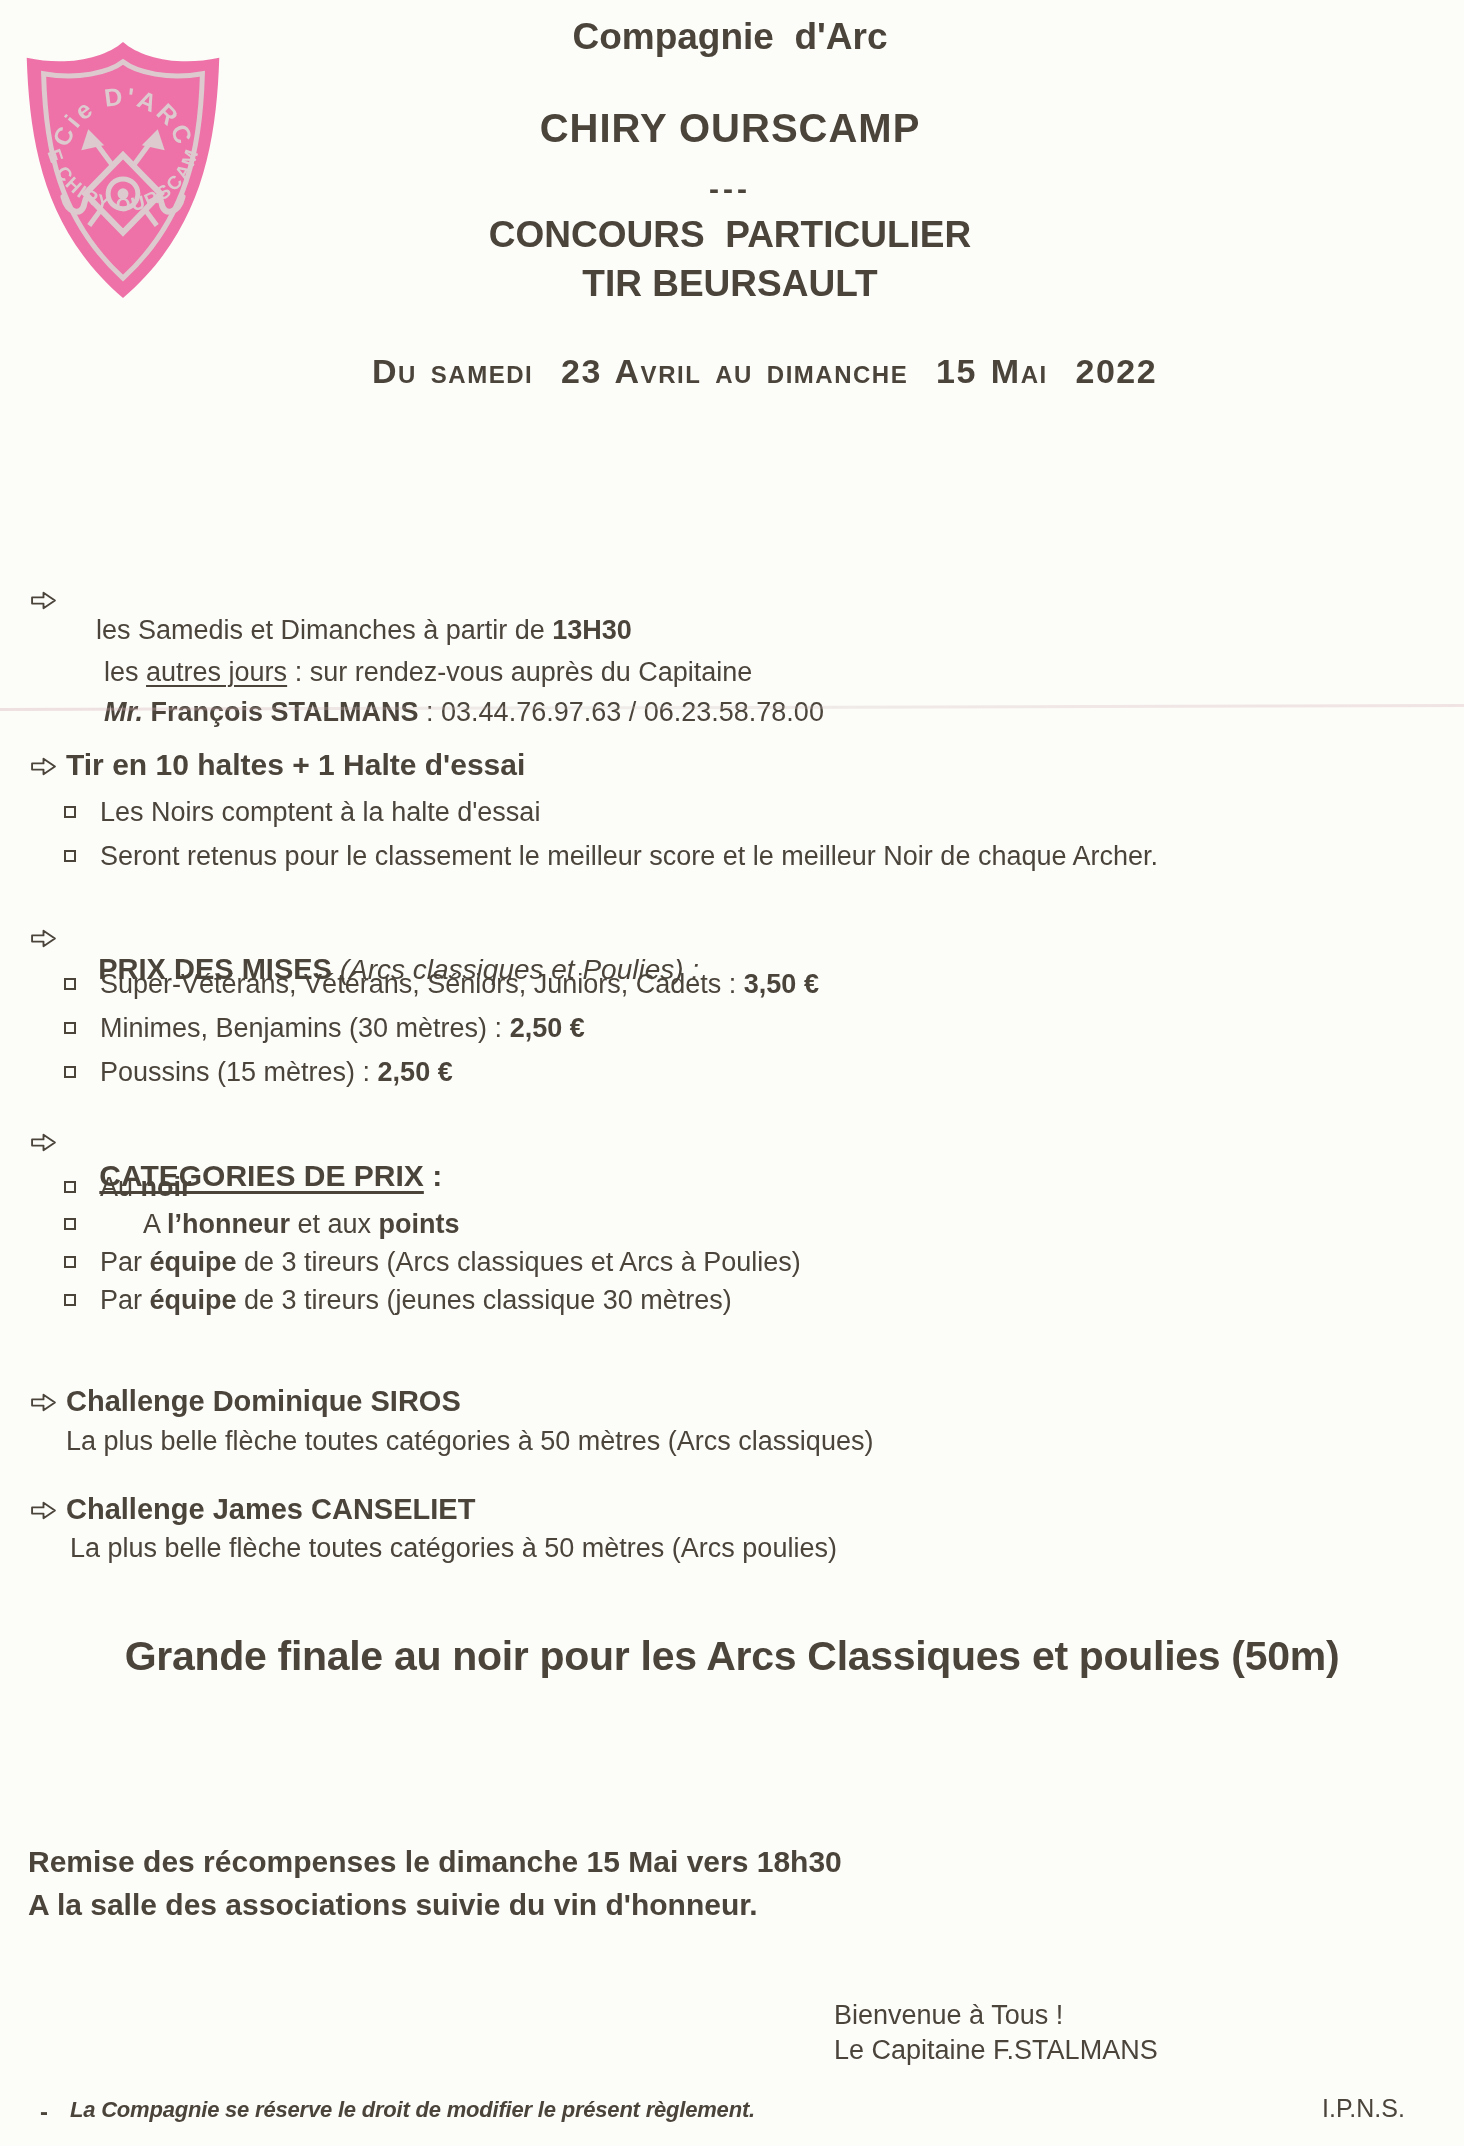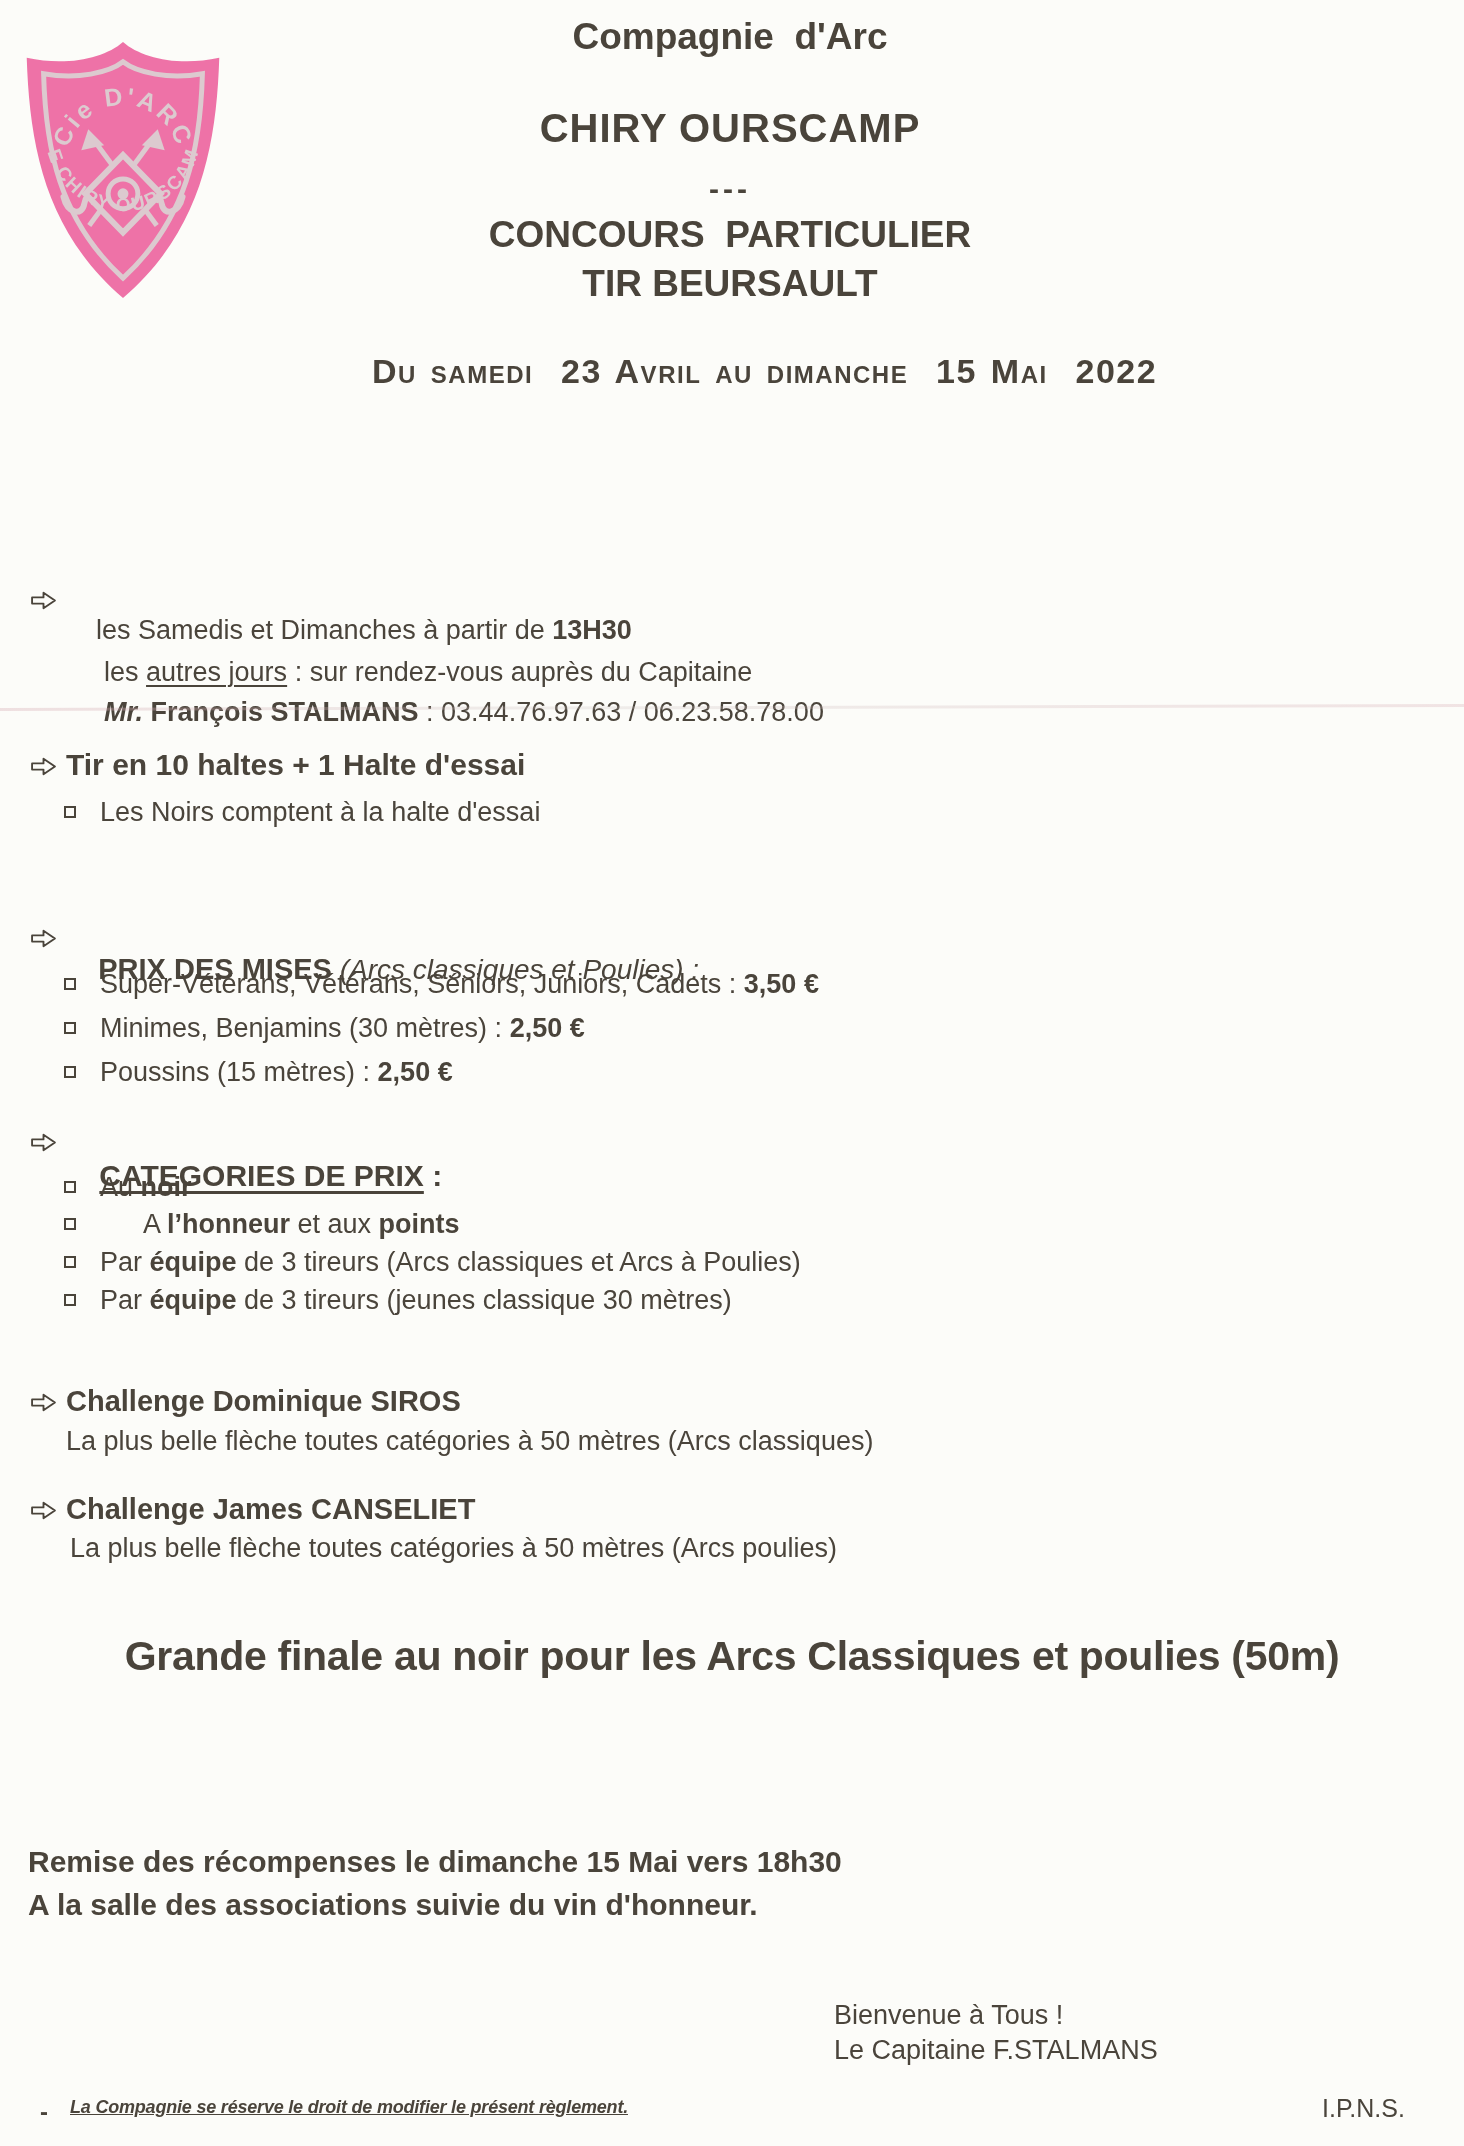--- a/index.html
+++ b/index.html
@@ -86,20 +86,24 @@
   <div class="crease" style="top:706px;"></div>
 
   <svg class="arrow-ic" style="left:30px;top:756px;" viewBox="0 0 26 20">
     <path d="M2 7 H13 V2.5 L24 10 L13 17.5 V13 H2 Z" fill="none" stroke="#4a443b" stroke-width="1.8" stroke-linejoin="round"></path>
   </svg>
   <div class="line b" style="left:66px;top:748px;font-size:30px;">Tir en 10 haltes + 1 Halte d'essai</div>
   <div class="item" style="left:64px;top:797px;">
     <span class="sq"></span>
     <span class="itxt">Les Noirs comptent à la halte d'essai</span>
   </div>
+  <div class="item" style="left:64px;top:841px;">
+    <span class="sq"></span>
+    <span class="itxt">Seront retenus pour le classement le meilleur score et le meilleur Noir de chaque Archer.</span>
+  </div>
 
   <svg class="arrow-ic" style="left:30px;top:928px;" viewBox="0 0 26 20">
     <path d="M2 7 H13 V2.5 L24 10 L13 17.5 V13 H2 Z" fill="none" stroke="#4a443b" stroke-width="1.8" stroke-linejoin="round"></path>
   </svg>
   <div class="line" style="left:66px;top:920px;font-size:29px;">
     <span class="b">PRIX DES MISES</span><span class="i" style="font-size:28px;"> (Arcs classiques et Poulies) :</span>
   </div>
   <div class="item" style="left:64px;top:969px;">
     <span class="sq"></span>
     <span class="itxt"><span>Super-Vétérans, Vétérans, Séniors, Juniors, Cadets : </span><span class="b">3,50 €</span></span>
@@ -150,16 +154,16 @@
 
   <div class="abs b" style="left:10px;top:1633px;width:1444px;text-align:center;font-size:41px;letter-spacing:-0.3px;white-space:pre;">Grande finale au noir pour les Arcs Classiques et poulies (50m)</div>
 
   <div class="line b" style="left:28px;top:1845px;font-size:30px;">Remise des récompenses le dimanche 15 Mai vers 18h30</div>
   <div class="line b" style="left:28px;top:1888px;font-size:30px;">A la salle des associations suivie du vin d'honneur.</div>
 
   <div class="line body28" style="left:834px;top:2000px;">Bienvenue à Tous !</div>
   <div class="line body28" style="left:834px;top:2035px;">Le Capitaine F.STALMANS</div>
 
   <div class="line b" style="left:40px;top:2098px;font-size:24px;">-</div>
-  <div class="line ib" style="left:70px;top:2097px;font-size:18px;letter-spacing:-0.2px;text-decoration:underline;">La Compagnie se réserve le droit de modifier le présent règlement.</div>
+  <div class="line ib" style="left:70px;top:2097px;font-size:22px;letter-spacing:-0.2px;">La Compagnie se réserve le droit de modifier le présent règlement.</div>
   <div class="line" style="left:1322px;top:2094px;font-size:25px;">I.P.N.S.</div>
 
 </div>
 
 </body></html>

